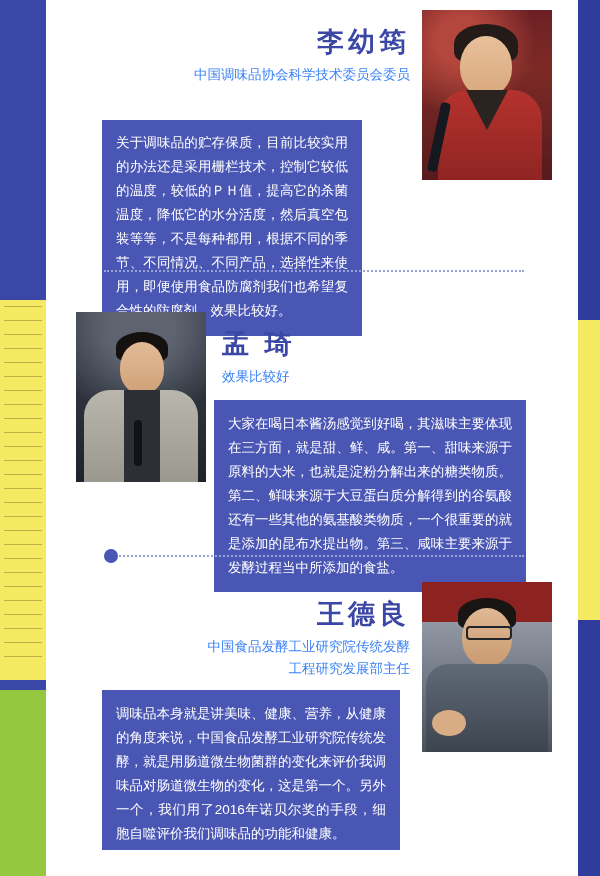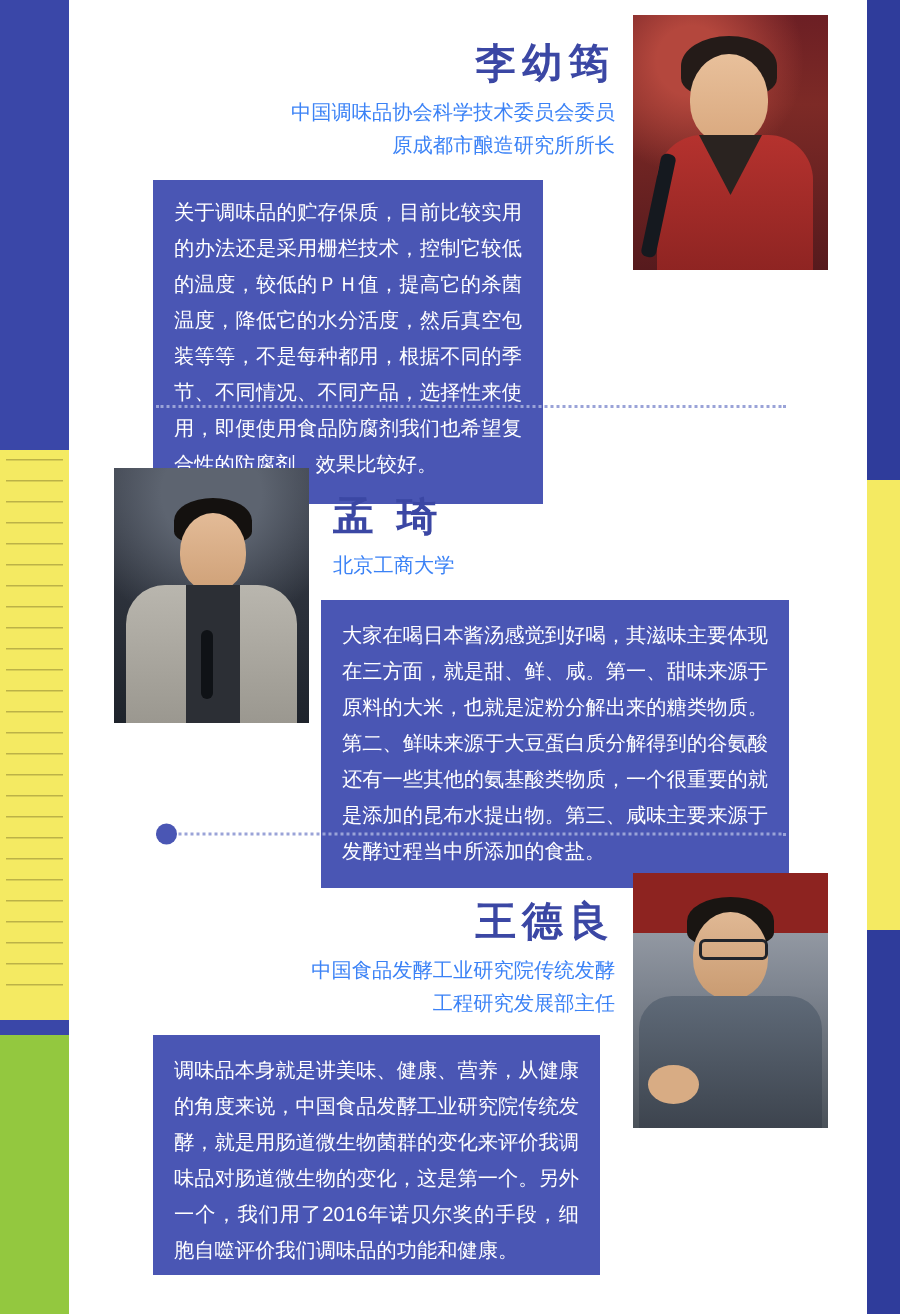--- a/index.html
+++ b/index.html
@@ -330,38 +330,37 @@
           <div class="photo right ph1">
             <div class="ph-bg"></div>
             <div class="hair"></div>
             <div class="face"></div>
             <div class="body"></div>
             <div class="collar"></div>
             <div class="mic"></div>
           </div>
           <div class="name right-al">李幼筠</div>
           <div class="role right-al" style="top:56px">中国调味品协会科学技术委员会委员</div>
-          <div class="role right-al" style="top:78px">原成都市酿造研究所所长</div>
         </div>
         <div class="quote q1">关于调味品的贮存保质，目前比较实用的办法还是采用栅栏技术，控制它较低的温度，较低的ＰＨ值，提高它的杀菌温度，降低它的水分活度，然后真空包装等等，不是每种都用，根据不同的季节、不同情况、不同产品，选择性来使用，即便使用食品防腐剂我们也希望复合性的防腐剂，效果比较好。</div>
         <div class="divider" style="top: 262px;"></div>
       </div>
 
       <div class="section sec2">
         <div class="hdr">
           <div class="photo left ph2">
             <div class="ph-bg"></div>
             <div class="hair"></div>
             <div class="face"></div>
             <div class="body"></div>
             <div class="shirt"></div>
             <div class="mic"></div>
           </div>
           <div class="name left-al">孟 琦</div>
-          <div class="role left-al" style="top:76px">北京工商大学</div>
+          <div class="role left-al" style="top:76px">效果比较好</div>
         </div>
         <div class="quote q2">大家在喝日本酱汤感觉到好喝，其滋味主要体现在三方面，就是甜、鲜、咸。第一、甜味来源于原料的大米，也就是淀粉分解出来的糖类物质。第二、鲜味来源于大豆蛋白质分解得到的谷氨酸还有一些其他的氨基酸类物质，一个很重要的就是添加的昆布水提出物。第三、咸味主要来源于发酵过程当中所添加的食盐。</div>
         <div class="divider" style="top: 265px;"></div>
         <div class="dot" style="left:42px; top:259px;"></div>
       </div>
 
       <div class="section sec3">
         <div class="hdr">
           <div class="photo right ph3">
             <div class="ph-bg"></div>

